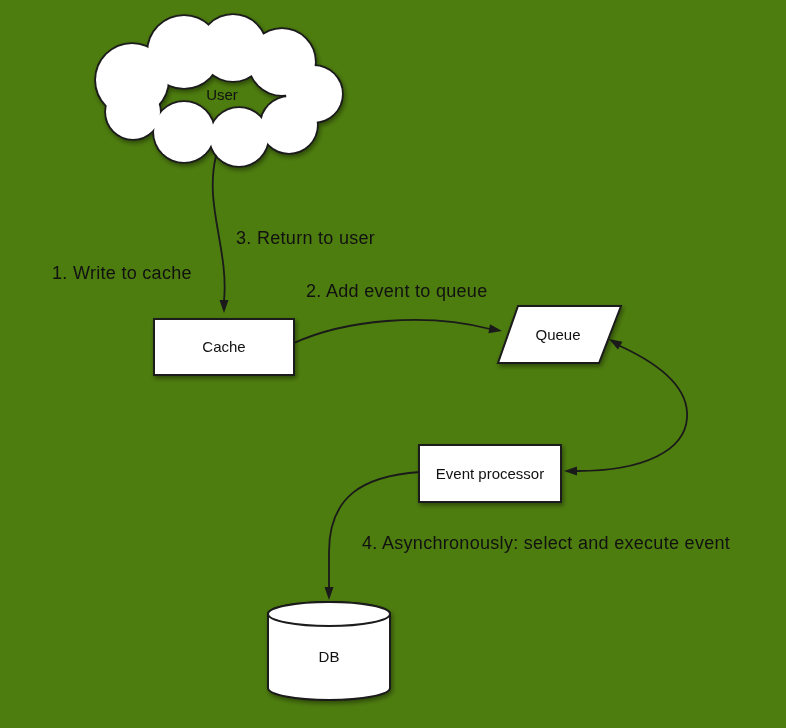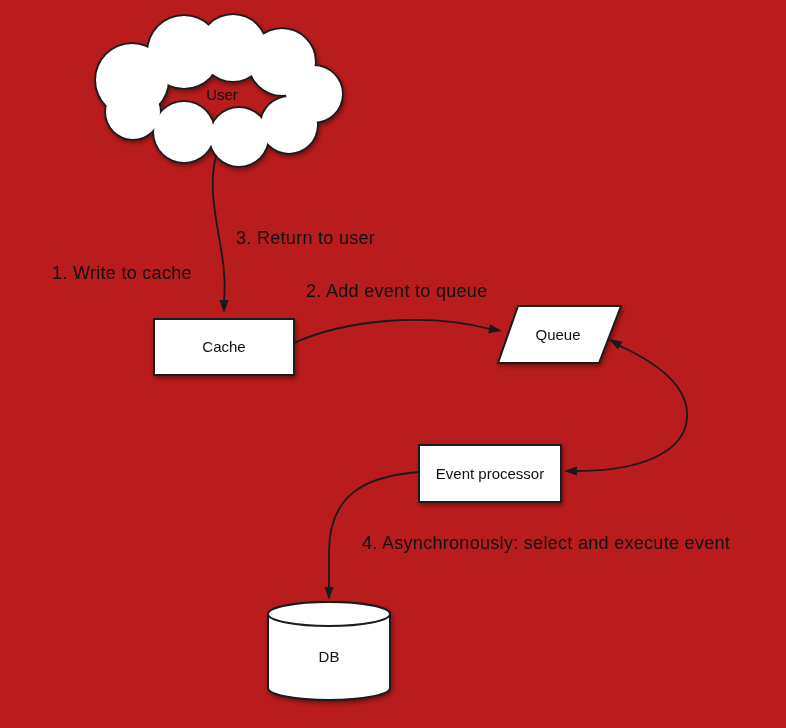--- a/index.html
+++ b/index.html
@@ -2,21 +2,21 @@
 <html><head>
 <meta charset="utf-8">
 <style>
   html, body {
     margin: 0; padding: 0;
     background: #ffffff;
   }
   .canvas {
     position: relative;
     width: 786px; height: 728px;
-    background: #b91c1c;
+    background: #4d7c0f;
     font-family: "Liberation Sans", sans-serif;
     overflow: hidden;
   }
   svg { position: absolute; left: 0; top: 0; }
   text {
     fill: #111111;
     font-family: "Liberation Sans", sans-serif;
   }
   .node-label {
     font-size: 15px;

